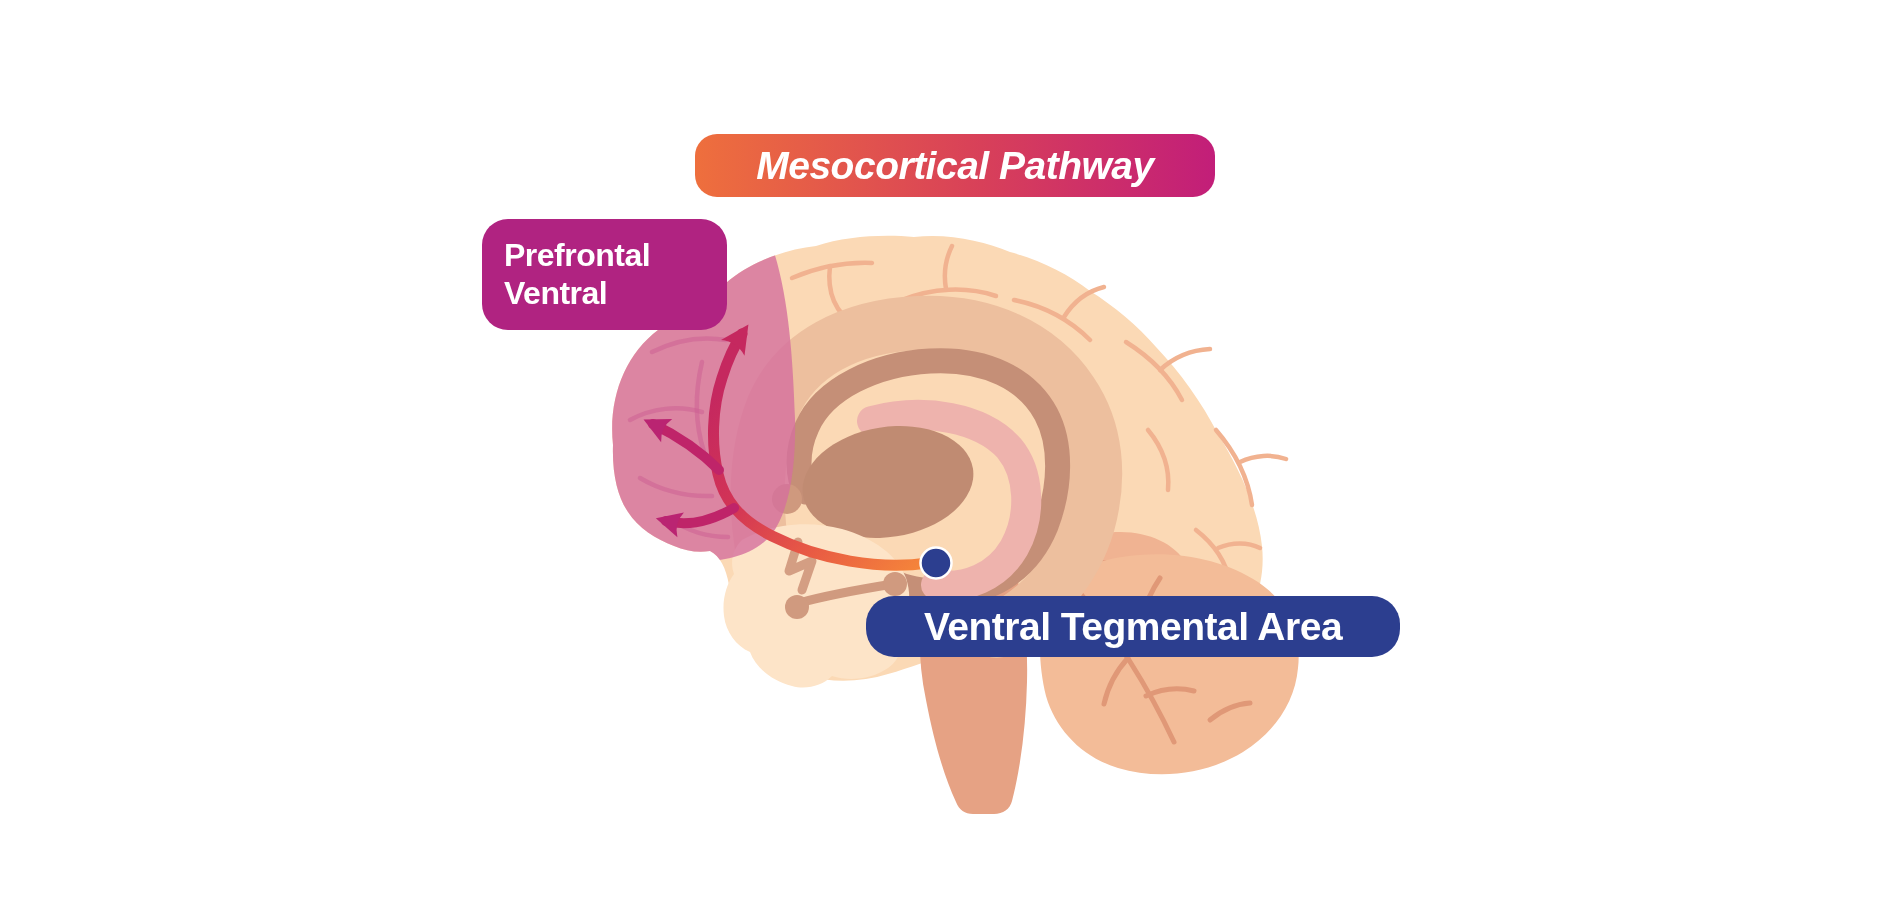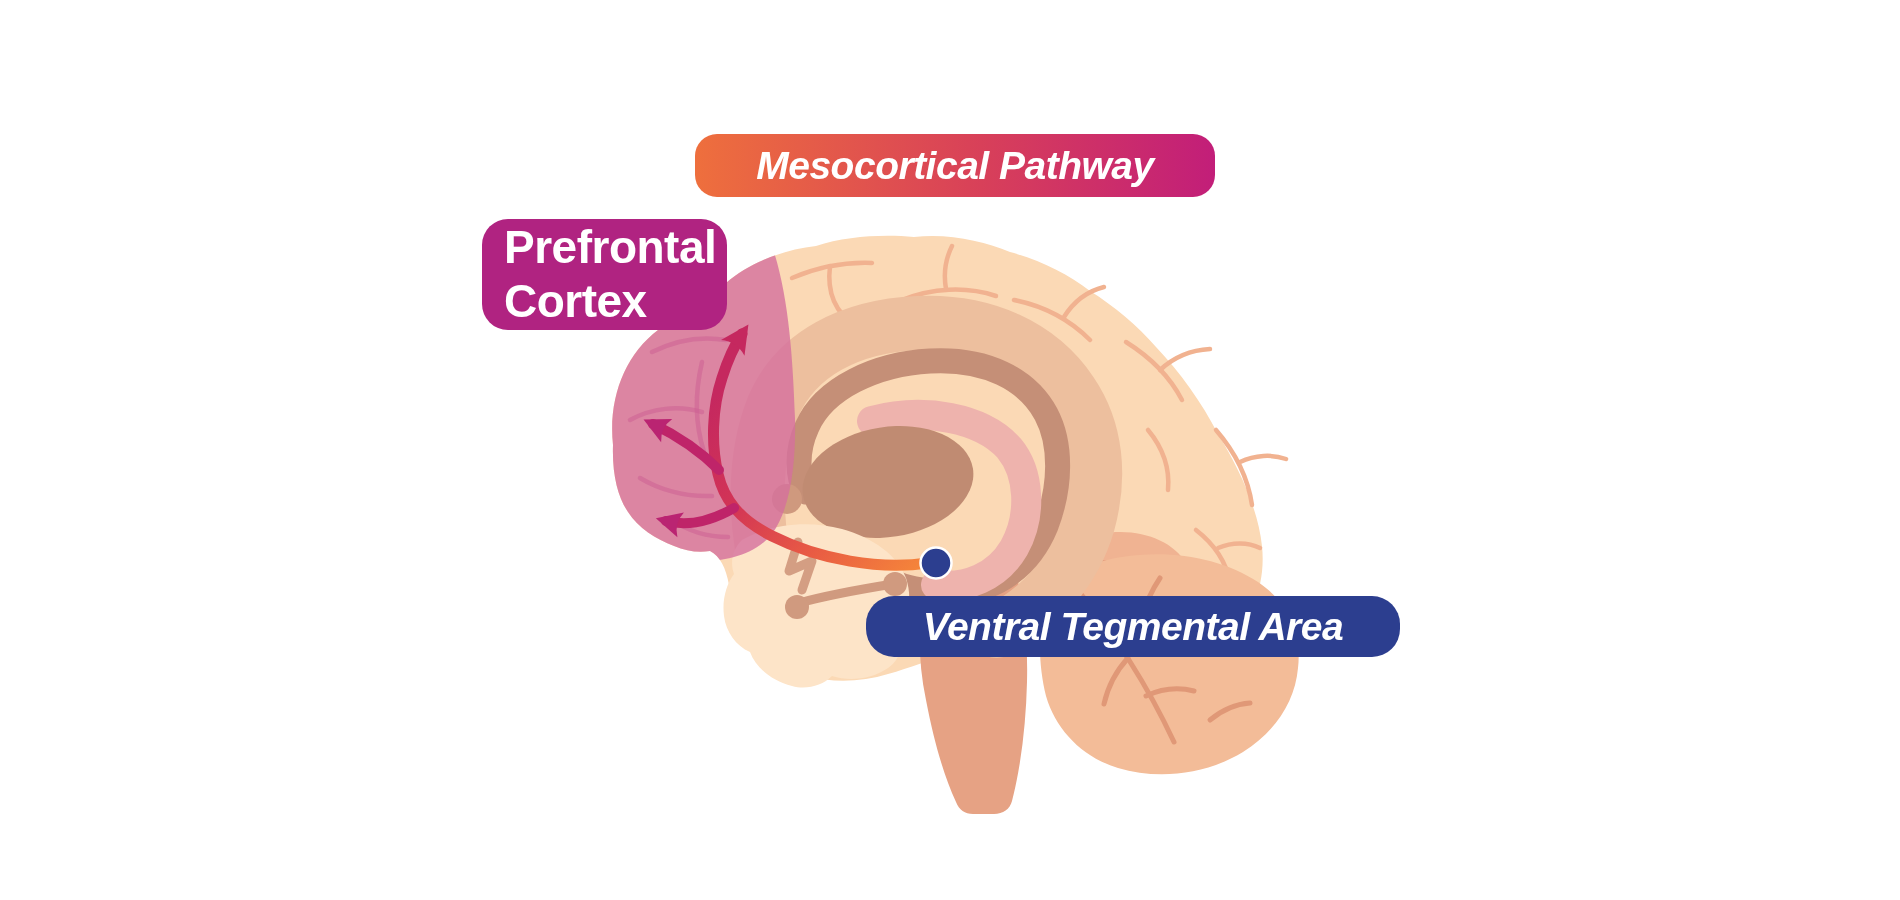--- a/index.html
+++ b/index.html
@@ -26,29 +26,28 @@
     justify-content:center;
     font-size:39px;
     font-style:italic;
   }
   .pill-pfc{
     left:482px;top:219px;width:245px;height:111px;
     border-radius:26px;
     background:#b02381;
     flex-direction:column;align-items:flex-start;justify-content:center;
     padding-left:22px;
-    font-size:46px;line-height:1.16;
+    font-size:32px;line-height:1.16;
   }
   .pill-vta{
     left:866px;top:596px;width:534px;height:61px;
     border-radius:28px;
     background:#2c3e8f;
     justify-content:center;
     font-size:39px;
-    font-style:italic;
   }
 </style>
 </head>
 <body>
 
 <div class="stage">
 
   <svg class="brain-svg" width="1900" height="900" viewBox="0 0 1900 900">
     <defs>
       <linearGradient id="pathGrad" gradientUnits="userSpaceOnUse" x1="928" y1="560" x2="730" y2="380">
@@ -239,20 +238,20 @@
 
     <circle cx="936" cy="563" r="15.5" stroke="#ffffff" stroke-width="2.5" fill="#2c3e8f"></circle>
   </svg>
 
   <div class="pill pill-meso">
     <span>Mesocortical Pathway</span>
   </div>
 
   <div class="pill pill-pfc">
     <span>Prefrontal</span>
-    <span>Cortex</span>
+    <span>Ventral</span>
   </div>
 
   <div class="pill pill-vta">
     <span>Ventral Tegmental Area</span>
   </div>
 
 </div>
 
 </body></html>

